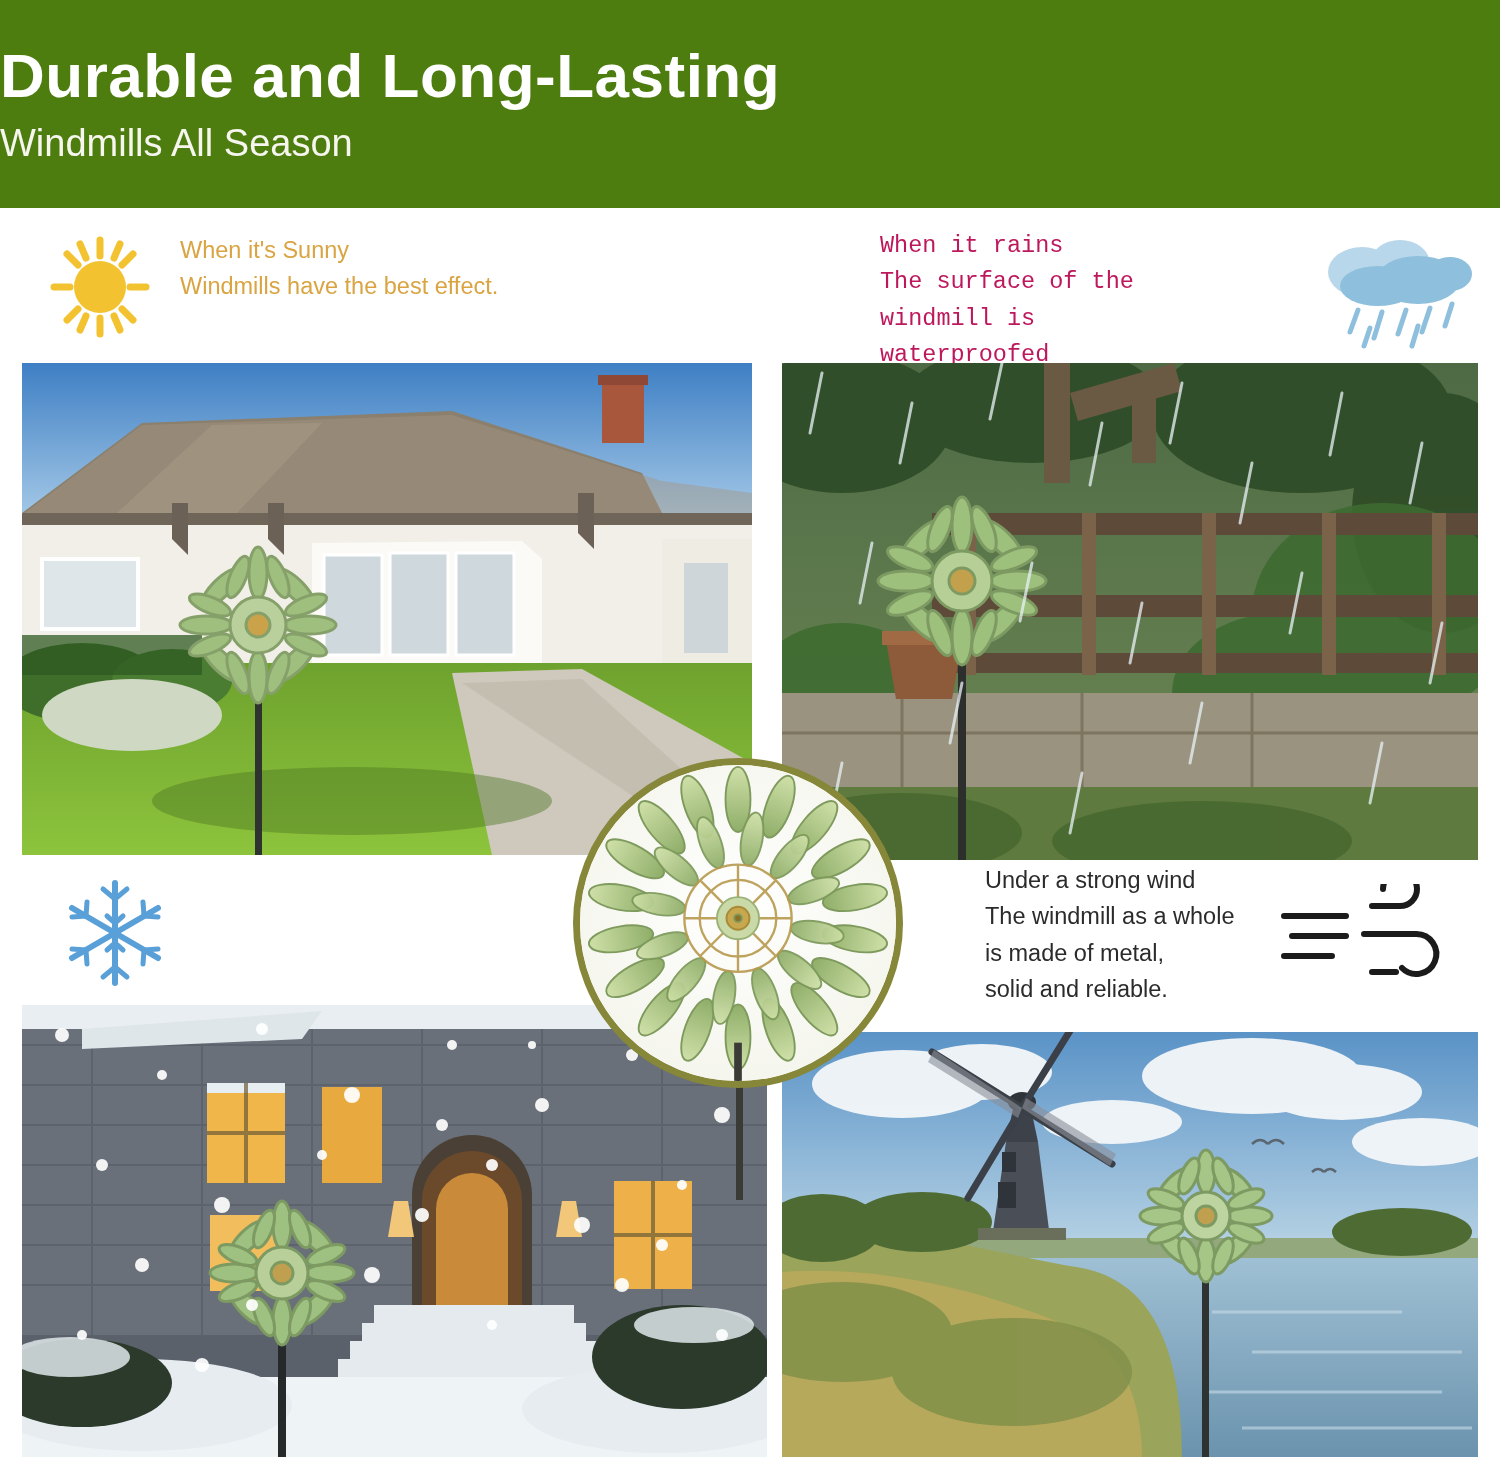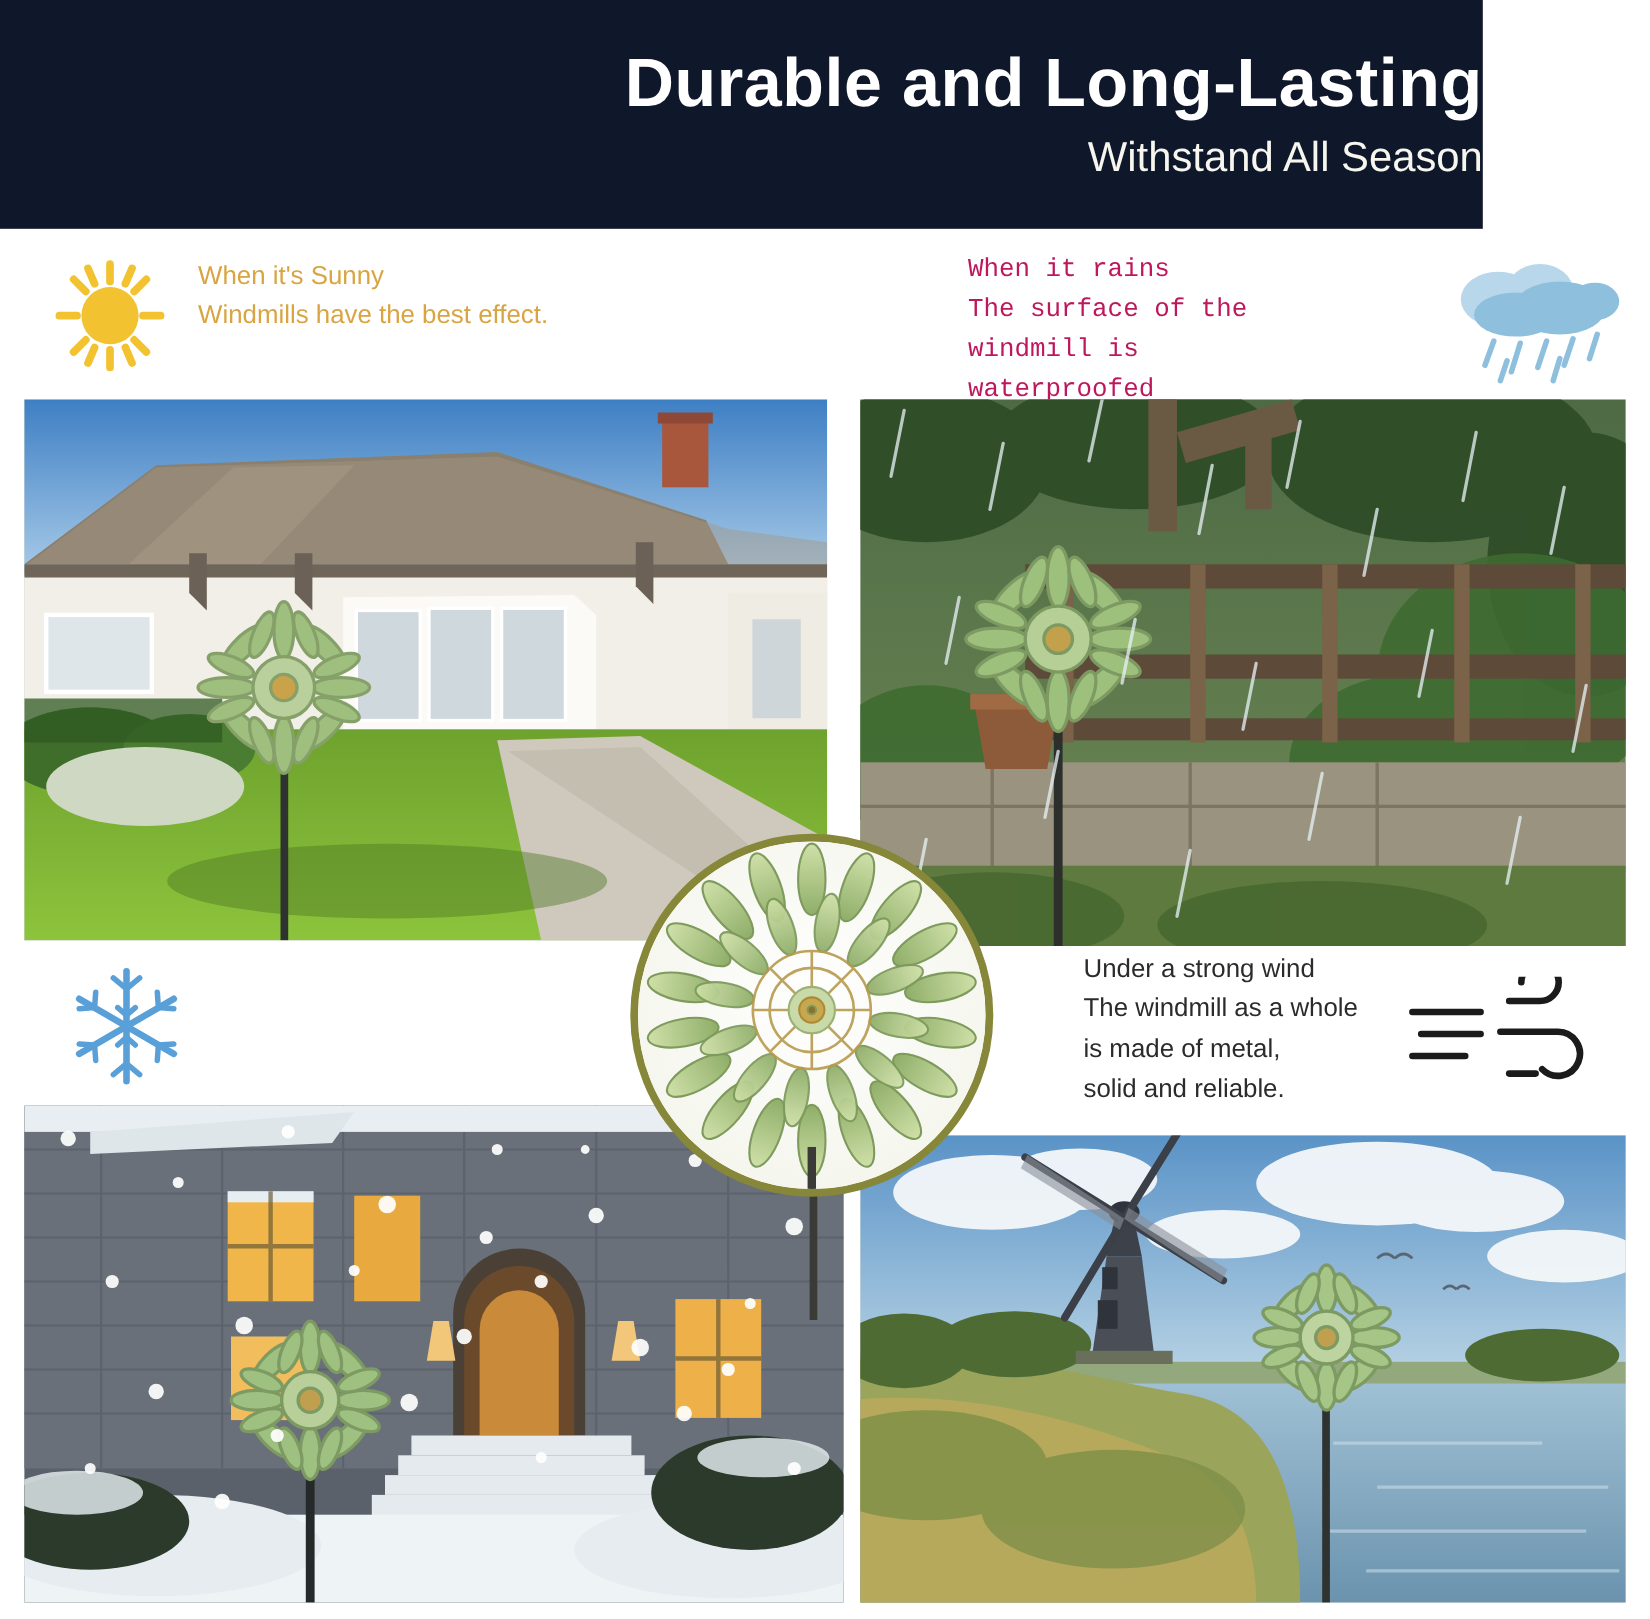--- a/index.html
+++ b/index.html
@@ -6,23 +6,23 @@
   html, body {
     width: 1500px; height: 1472px;
     background: #ffffff;
     font-family: "Liberation Sans", sans-serif;
     overflow: hidden;
   }
   .page { position: relative; width: 1500px; height: 1472px; background: #fff; }
 
   
   .banner {
-    position: absolute; left: 0; top: 0; width: 1348px; height: 208px;
-    background: #0f172a;
-    display: flex; flex-direction: column; align-items: flex-end; justify-content: center;
+    position: absolute; left: 0; top: 0; width: 1500px; height: 208px;
+    background: #4d7c0f;
+    display: flex; flex-direction: column; align-items: flex-start; justify-content: center;
     color: #ffffff;
   }
   .banner-title {
     font-size: 62px; font-weight: bold; letter-spacing: 0.5px; line-height: 1.05;
     text-align: center; color: #ffffff;
   }
   .banner-sub {
     margin-top: 14px; font-size: 38px; font-weight: normal; color: #f6f6ee;
     text-align: center;
   }
@@ -32,21 +32,21 @@
     position: absolute; display: flex; align-items: flex-start; gap: 20px;
   }
   .caption .ctext { font-size: 23.5px; line-height: 1.55; white-space: pre-line; }
 
   .cap-sunny { left: 40px; top: 232px; width: 700px; }
   .cap-sunny .ctext { color: #d9a441; }
   .cap-rain { left: 880px; top: 228px; width: 600px; justify-content: flex-start; }
   .cap-rain .ctext { color: #be185d; font-family: Liberation Mono, monospace; }
   .cap-snow { left: 55px; top: 873px; width: 540px; }
   .cap-snow .ctext { color: #5aa0d8; }
-  .cap-wind { left: 985px; top: 862px; width: 500px; align-items: center; }
+  .cap-wind { left: 985px; top: 862px; width: 500px; }
   .cap-wind .ctext { color: #2b2b2b; }
 
   
   .icon-box { flex: 0 0 auto; display: block; }
 
   
   .photo {
     position: absolute; overflow: hidden; background: #cfd6cf;
   }
   .ph-sunny { left: 22px;  top: 363px;  width: 730px;  height: 492px; }
@@ -70,21 +70,21 @@
     background: #3a3a36; z-index: 4;
   }
 </style>
 </head>
 <body>
 
 <div class="page">
 
   <div class="banner">
     <div class="banner-title">Durable and Long-Lasting</div>
-    <div class="banner-sub">Withstand All Season</div>
+    <div class="banner-sub">Windmills All Season</div>
   </div>
 
   <div class="caption cap-sunny">
     <span class="icon-box">
       <svg width="120" height="110" viewBox="0 0 120 110">
         <g stroke="#f2c230" stroke-width="7" stroke-linecap="round">
           <line x1="60" y1="8" x2="60" y2="24"></line>
           <line x1="60" y1="86" x2="60" y2="102"></line>
           <line x1="14" y1="55" x2="30" y2="55"></line>
           <line x1="90" y1="55" x2="106" y2="55"></line>

